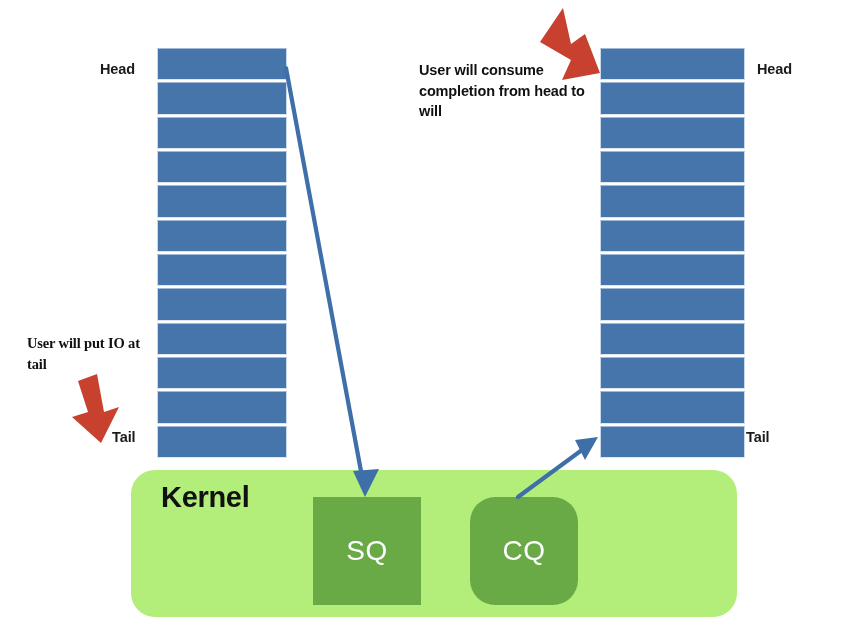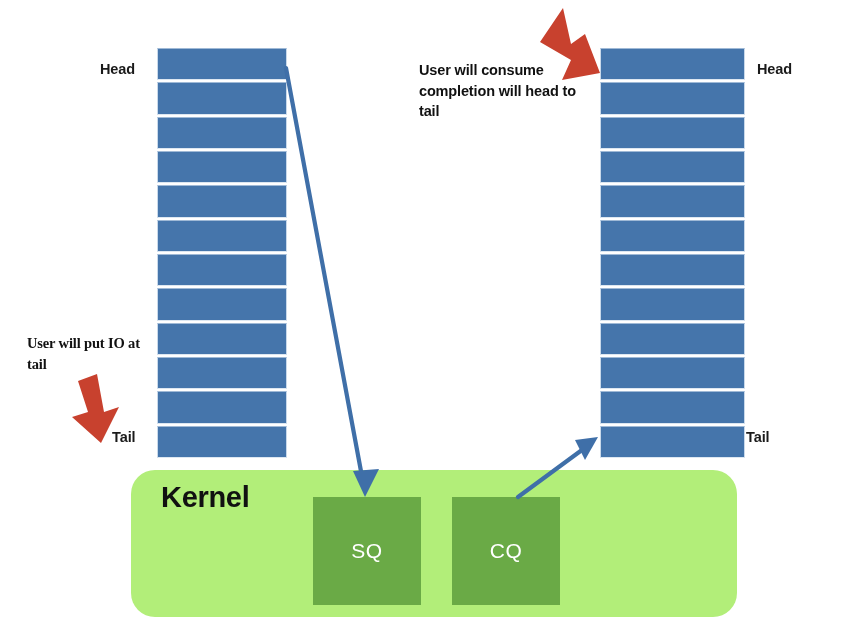--- a/index.html
+++ b/index.html
@@ -65,26 +65,26 @@
   }
 
   
   .queue-box {
     position: absolute;
     background: #6aaa46;
     display: flex;
     align-items: center;
     justify-content: center;
     color: #ffffff;
-    font-size: 21px;
+    font-size: 28px;
     font-weight: normal;
     letter-spacing: 0.5px;
   }
   #box-sq { left: 313px; top: 497px; width: 108px; height: 108px; }
-  #box-cq { left: 452px; top: 497px; width: 108px; height: 108px; }
+  #box-cq { left: 470px; top: 497px; width: 108px; height: 108px; border-radius: 25px; }
 
   
   .annot {
     position: absolute;
     font-size: 14.5px;
     font-weight: bold;
     color: #111111;
     line-height: 1.43;
     letter-spacing: -0.15px;
   }
@@ -141,21 +141,21 @@
 
   <div class="ring-label" id="label-cq-head">Head</div>
   <div class="ring-label" id="label-cq-tail">Tail</div>
 
   <div id="kernel-panel"></div>
   <div id="kernel-title">Kernel</div>
 
   <div class="queue-box" id="box-sq">SQ</div>
   <div class="queue-box" id="box-cq">CQ</div>
 
-  <div class="annot" id="annot-user-consume">User will consume completion will head to tail</div>
+  <div class="annot" id="annot-user-consume">User will consume completion from head to will</div>
 
   <div class="annot" id="annot-user-put">User will put IO at tail</div>
 
 
 
   <svg id="arrow-layer" viewBox="0 0 858 638">
 
     <g>
       <line x1="286" y1="68" x2="363" y2="482" stroke="#3f6fa8" stroke-width="4.2" stroke-linecap="round"></line>
       <polygon points="365,497 353,471 379,469" fill="#3f6fa8"></polygon>

